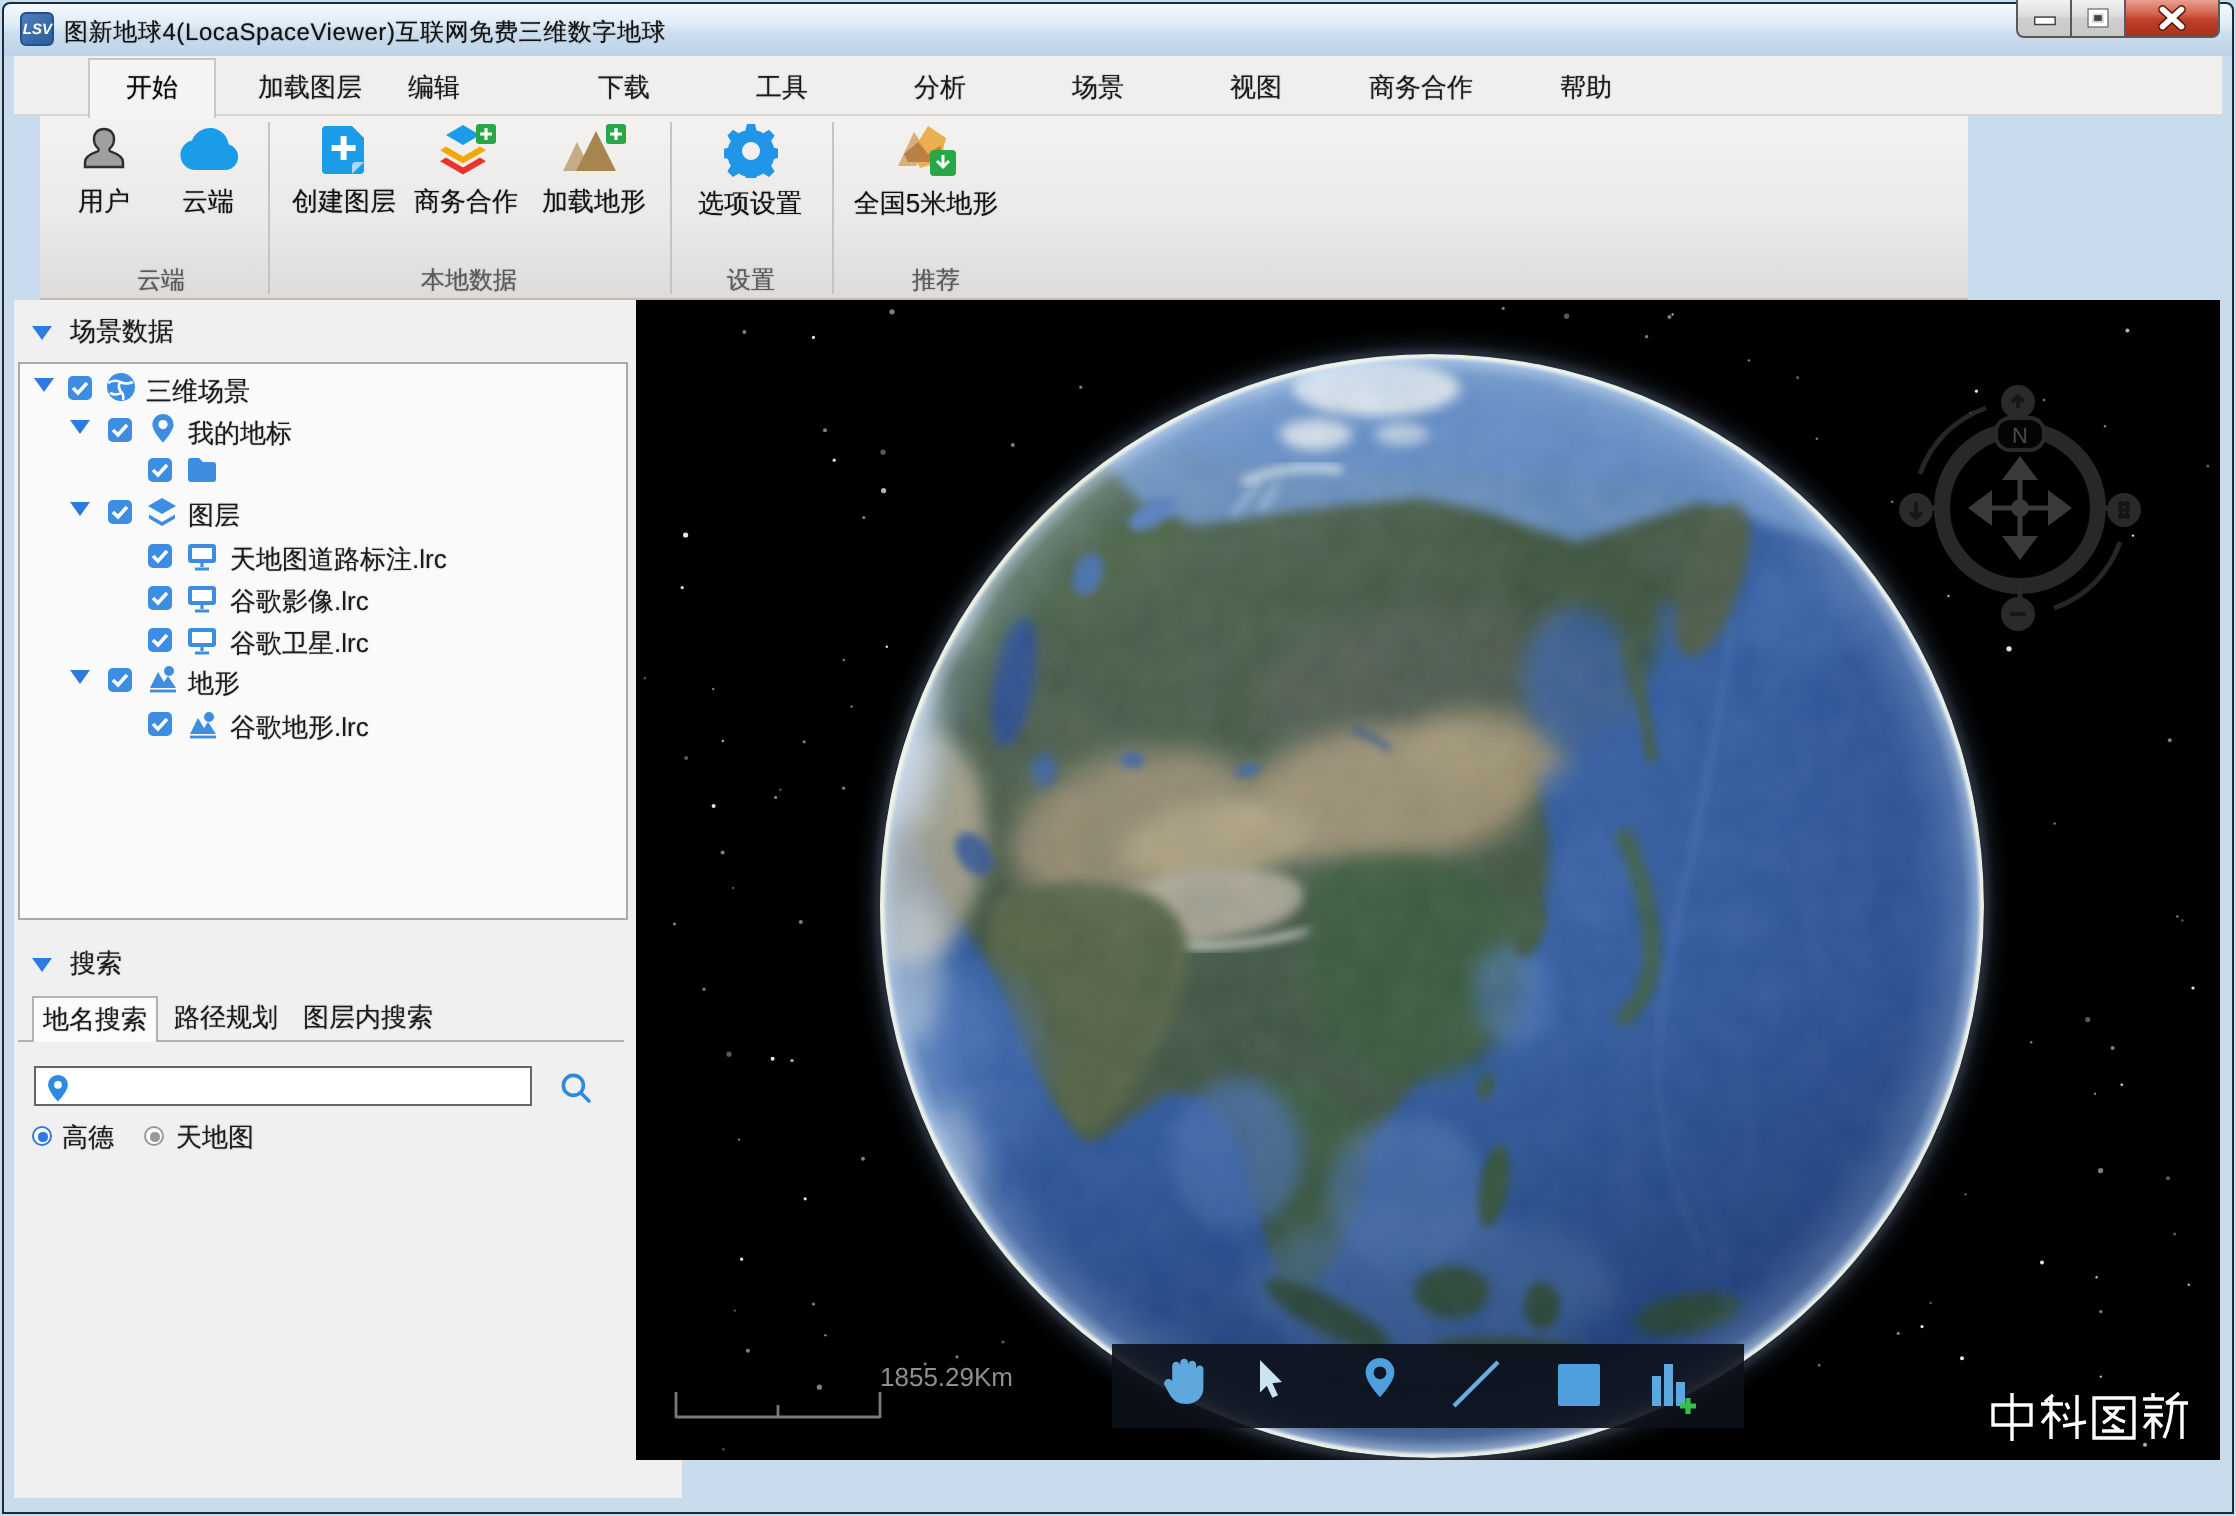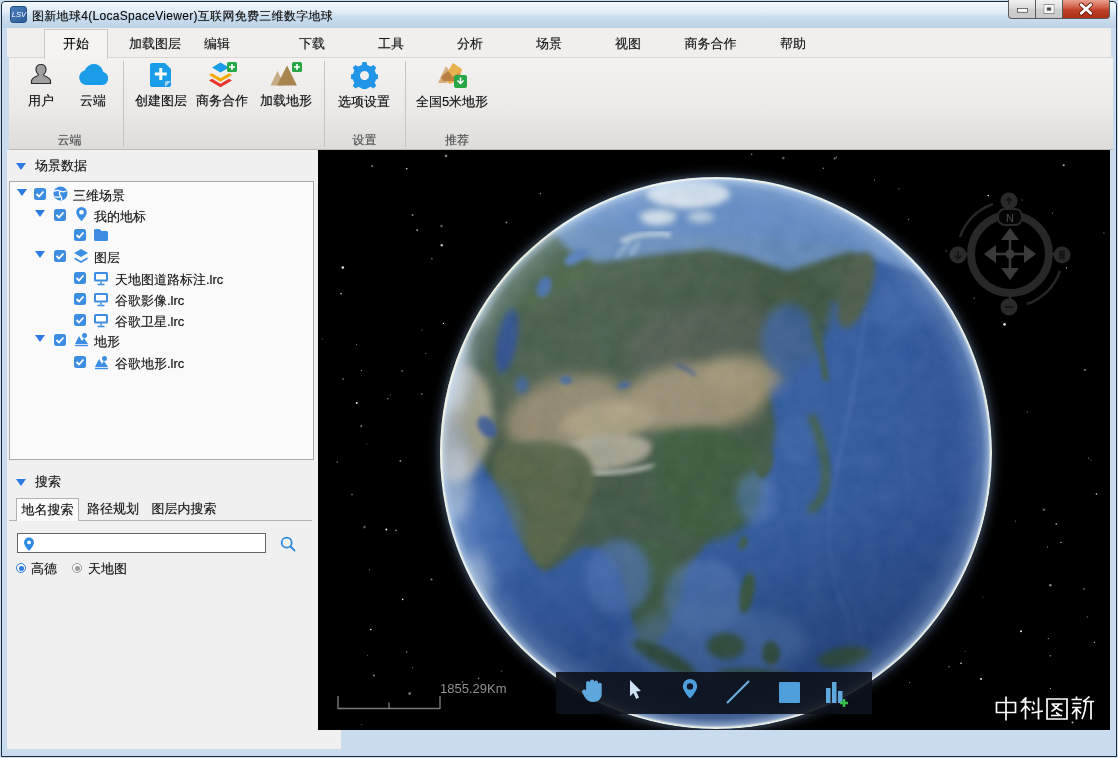--- a/index.html
+++ b/index.html
@@ -4,35 +4,35 @@
 html,body{width:1118px;height:758px;overflow:hidden;background:#c9dcee;font-family:"Liberation Sans",sans-serif}
 .tab,#tab-active,.rlabel,.rgroup,#title-text,.trow .txt,#lpanel div,.stab,#stab-active{text-shadow:0 0 0.7px rgba(60,60,60,0.6)}
 #statusbar{text-shadow:0 0 0.7px rgba(255,255,255,0.45)}
 #win{position:absolute;left:0;top:0;width:1118px;height:758px}
 #frame-dark{position:absolute;left:1px;top:1px;width:1116px;height:756px;border:1px solid #1c2b3a;border-radius:4px 4px 0 0}
 
 #titlebar{position:absolute;left:2px;top:2px;width:1114px;height:26px;border-radius:4px 4px 0 0;
 background:linear-gradient(#f4f9fd 0%,#dfecf7 40%,#ccdff0 55%,#bcd2e6 100%)}
 #appicon{position:absolute;left:8px;top:4px;width:17px;height:17px;border-radius:3px;
 background:linear-gradient(135deg,#4a7fc0,#2d5d96);border:1px solid #24508a;color:#fff;
-font-size:7.5px;font-weight:normal;text-align:right;line-height:16px;font-style:italic;letter-spacing:0}
+font-size:7.5px;font-weight:bold;text-align:right;line-height:16px;font-style:italic;letter-spacing:0}
 #title-text{position:absolute;left:30px;top:6px;font-size:12px;color:#111;letter-spacing:0.3px}
 
 #winbtns{position:absolute;right:8px;top:0;height:19px;display:flex}
 .wbtn{height:19px;border:1px solid #5a5a5a;border-top:none;position:relative}
 #btn-min{width:28px;border-radius:0 0 0 4px;background:linear-gradient(#f2f2f2 0%,#dcdcdc 45%,#cfcfcf 50%,#c8c8c8 100%)}
 #btn-max{width:27px;border-left:none;background:linear-gradient(#f2f2f2 0%,#dcdcdc 45%,#cfcfcf 50%,#c8c8c8 100%)}
 #btn-close{width:47px;border-left:none;border-radius:0 0 4px 0;background:linear-gradient(#e8a091 0%,#d2614a 40%,#c0402a 55%,#a93015 100%)}
 .glyph{position:absolute;left:0;top:0;width:100%;height:100%}
 
 #tabrow{position:absolute;left:7px;top:28px;width:1104px;height:30px;background:#f0efed;border-bottom:1px solid #d8d6d4}
 .tab{position:absolute;top:2px;height:28px;line-height:28px;font-size:13px;color:#1a1a1a;text-align:center}
 #tab-active{position:absolute;left:37px;top:1px;width:64px;height:30px;background:#f5f4f2;border:1px solid #c9c7c5;border-bottom:none;line-height:28px;text-align:center;font-size:13px;z-index:3}
 
-#ribbon{position:absolute;left:9px;top:58px;width:1104px;height:92px;background:linear-gradient(#f3f2f1 0%,#eceae9 55%,#dedcda 100%);border-bottom:1px solid #bdbbb8}
+#ribbon{position:absolute;left:20px;top:58px;width:964px;height:92px;background:linear-gradient(#f3f2f1 0%,#eceae9 55%,#dedcda 100%);border-bottom:1px solid #bdbbb8}
 .rsep{position:absolute;top:3px;height:86px;width:1px;background:#c6c4c2}
 .ritem{position:absolute;top:4px;text-align:center;font-size:13px;color:#111}
 .ricon{display:block;margin:0 auto 4px}
 .rlabel{display:block;margin-top:2px}
 .rgroup{position:absolute;top:74px;font-size:12px;color:#5a5a5a;text-align:center}
 </style></head><body>
 <div id="win">
 <div id="frame-dark"></div>
 <div id="titlebar">
  <div id="appicon">LSV</div>
@@ -127,20 +127,21 @@
    <svg class="ricon" width="32" height="27" viewBox="0 0 32 27">
           <path d="M10 4 l6 9 l-5 8 h-9 z" fill="#cf9a56" opacity="0.75"></path>
           <path d="M17 1 l9 6 l-3 12 l-10 3 l-4 -8 z" fill="#e8a83e" opacity="0.9"></path>
           <path d="M5 15 l7 -6 l5 6 l6 -4 l3 8 h-19 z" fill="#b07840" opacity="0.85"></path>
           <rect x="18" y="13" width="13" height="13" rx="2" fill="#28a746"></rect>
           <path d="M24.5 15.5 v5.5 M21.5 18.5 l3 3 l3 -3" stroke="#fff" stroke-width="1.5" fill="none"></path>
         </svg>
    <span class="rlabel">全国5米地形</span>
       </div>
  <div class="rgroup" style="left:7px;width:107px">云端</div>
+ <div class="rgroup" style="left:114px;width:201px">本地数据</div>
  <div class="rgroup" style="left:315px;width:81px">设置</div>
  <div class="rgroup" style="left:396px;width:104px">推荐</div>
 </div>
 <style>
 #lpanel{position:absolute;left:7px;top:150px;width:334px;height:599px;background:#f0f0f0;font-size:13px;color:#1a1a1a}
 .tri{display:inline-block;width:0;height:0;border-left:5.5px solid transparent;border-right:5.5px solid transparent;border-top:7px solid #2d7ae0}
 .cb{position:absolute;width:12px;height:12px;border-radius:2.5px;background:#3d8de2}
 .cb svg{position:absolute;left:0;top:0}
 #treebox{position:absolute;left:2px;top:31px;width:305px;height:279px;background:#fafafa;border:1px solid #a9a9a9}
 .trow{position:absolute;height:21px;left:0;width:100%}

